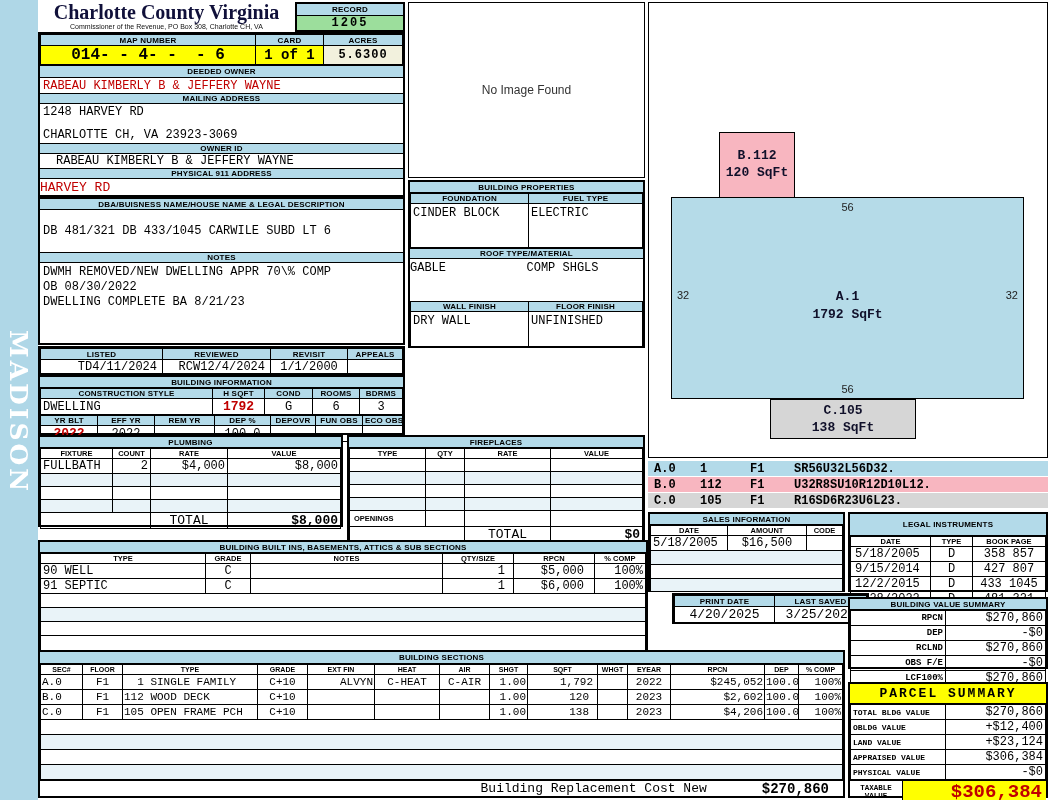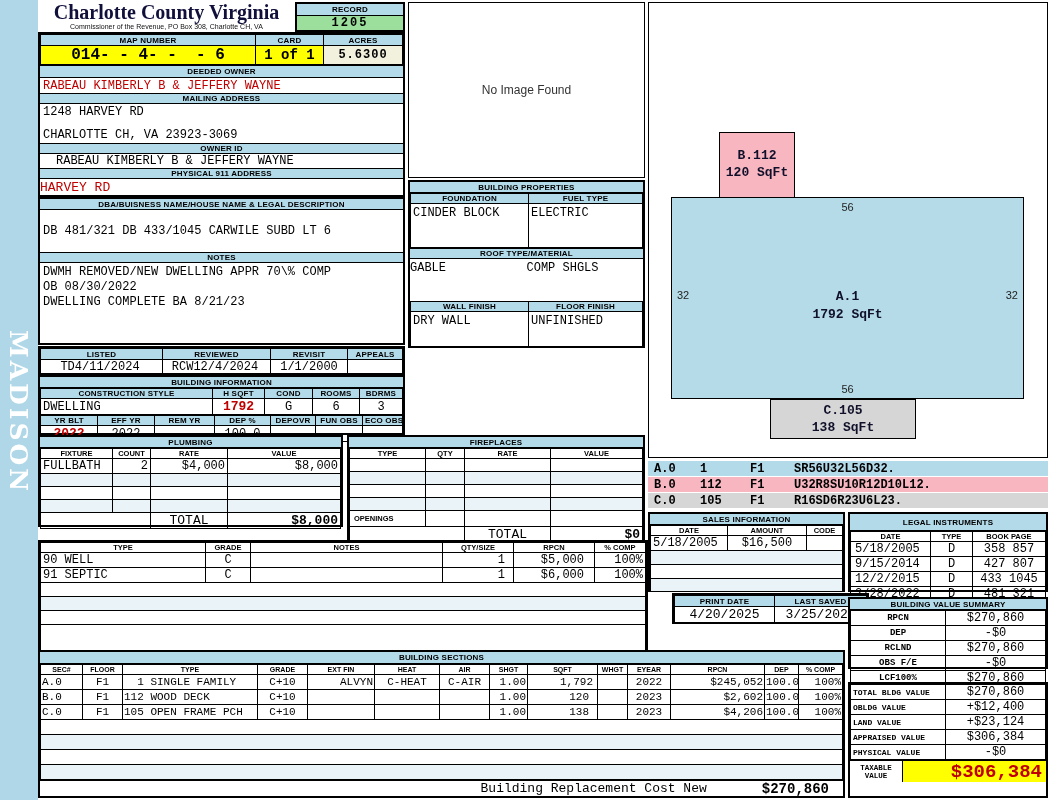--- a/index.html
+++ b/index.html
@@ -9,21 +9,21 @@
   .sec{position:absolute;border:2px solid #000;background:#fff}
   .bar{background:#B3DAE9;font:bold 8px "Liberation Sans",sans-serif;display:flex;align-items:center;justify-content:center;border-bottom:1px solid #000;letter-spacing:.2px}
   .bart{border-top:1px solid #000}
   table{border-collapse:collapse;table-layout:fixed;width:100%}
   td{border:1px solid #000;padding:0 2px;overflow:hidden;white-space:pre;font:12px "Liberation Mono",monospace;vertical-align:middle}
   td.bh{background:#B3DAE9;font:bold 8px "Liberation Sans",sans-serif;text-align:center;letter-spacing:.2px}
   td.ch{font:bold 7.5px "Liberation Sans",sans-serif;text-align:center;background:#fff}
   td.tint,tr.tint td{background:#E9F3F8}
   .r{text-align:right}.c{text-align:center}.b{font-weight:bold}.red{color:#C00000}
   .vrow{display:flex;align-items:center;font:12px "Liberation Mono",monospace}
-  .opval{display:flex;justify-content:center;align-items:center;width:100%;height:100%}
+  .opval{display:flex;justify-content:flex-end;align-items:center;width:100%;height:100%}
   .slab{font:bold 9px "Liberation Mono",monospace}
   .plab{font:bold 8px "Liberation Mono",monospace}
   #watermark{writing-mode:vertical-rl;font:bold 25px "DejaVu Serif",serif;color:#fff;letter-spacing:3px;position:absolute;left:4px;top:330px;height:160px}
   #county-title{font:bold 20px "Liberation Serif",serif;color:#10103a;line-height:21px}
   #county-sub{font:7px "Liberation Sans",sans-serif;color:#111}
   .skid{font:bold 13px "Liberation Mono",monospace;line-height:17px;color:#10102a}
   .dim{font:11px "Liberation Sans",sans-serif;color:#222}
   .legrow{display:flex;align-items:center;height:15px;font:bold 12px "Liberation Mono",monospace;padding-left:6px;margin-bottom:1px}
   .sectd{font:11px "Liberation Mono",monospace;padding:0 1px}
   .secth{font:bold 7px "Liberation Sans",sans-serif;text-align:center;background:#fff}
@@ -322,20 +322,21 @@
       <tr style="height:14px">
         <td colspan="2"></td>
         <td class="c" style="font-size:13px">TOTAL</td>
         <td class="r b" style="font-size:13px">$0</td>
       </tr>
     </tbody>
       </table>
   </div>
 
   <div class="sec" style="left:38px;top:540px;width:610px;height:112px">
+    <div class="bar" style="height:11px">BUILDING BUILT INS, BASEMENTS, ATTICS &amp; SUB SECTIONS</div>
     <table>
       <colgroup>
           <col style="width:165px">
           <col style="width:45px">
           <col style="width:192px">
           <col style="width:71px">
           <col style="width:81px">
           <col>
         </colgroup>
       <tbody>
@@ -555,21 +556,21 @@
             <td colspan="3"></td>
           </tr>
       <tr style="height:13px">
             <td colspan="3" class="tint"></td>
           </tr>
     </tbody>
       </table>
   </div>
 
   <div class="sec" style="left:848px;top:512px;width:200px;height:80px">
-    <div class="bar" style="height:17px">LEGAL INSTRUMENTS</div>
+    <div class="bar" style="height:22px">LEGAL INSTRUMENTS</div>
     <table>
       <colgroup>
           <col style="width:80px">
           <col style="width:42px">
           <col>
         </colgroup>
       <tbody>
           <tr style="height:10px">
         <td class="ch">DATE</td>
         <td class="ch">TYPE</td>
@@ -644,20 +645,21 @@
       </tr>
       <tr style="height:11px">
         <td><div class="opval"><span class="slab">LCF</span><span class="slab">100%</span></div></td>
         <td><div class="opval"><span></span><span>$270,860</span></div></td>
       </tr>
     </tbody>
       </table>
   </div>
 
   <div class="sec" style="left:848px;top:682px;width:200px;height:116px">
+    <div class="bar" style="height:20px;background:#FFFF00;font:bold 13px 'Liberation Mono',monospace;letter-spacing:2px">PARCEL SUMMARY</div>
     <table>
       <colgroup>
           <col style="width:95px">
           <col>
         </colgroup>
       <tbody>
           <tr style="height:14px">
         <td class="plab">TOTAL BLDG VALUE</td>
         <td><div class="opval"><span></span><span>$270,860</span></div></td>
       </tr>

